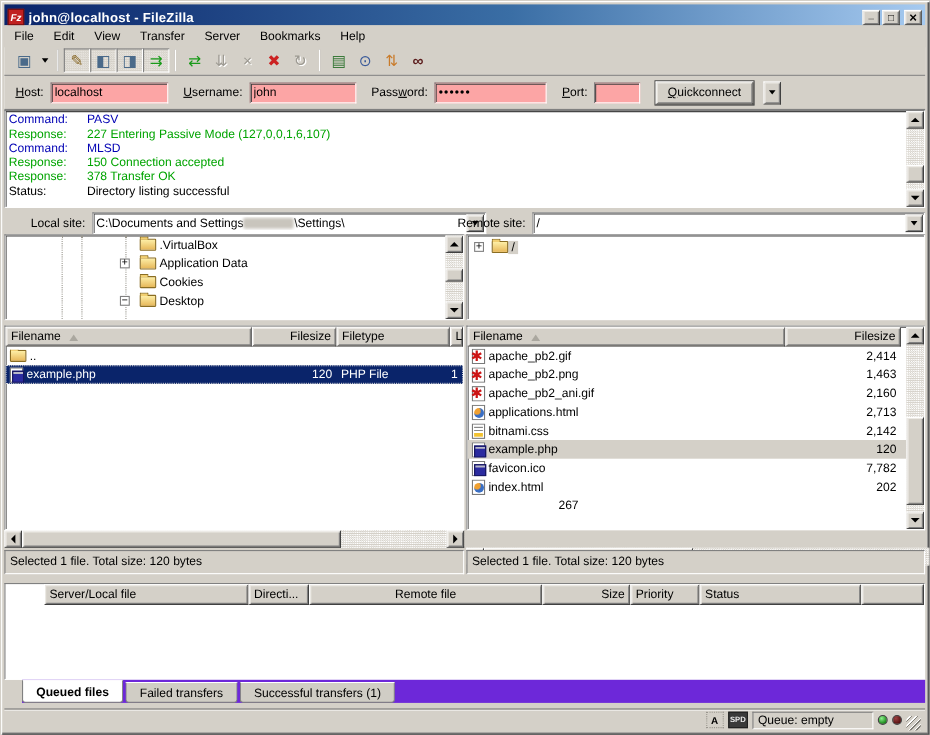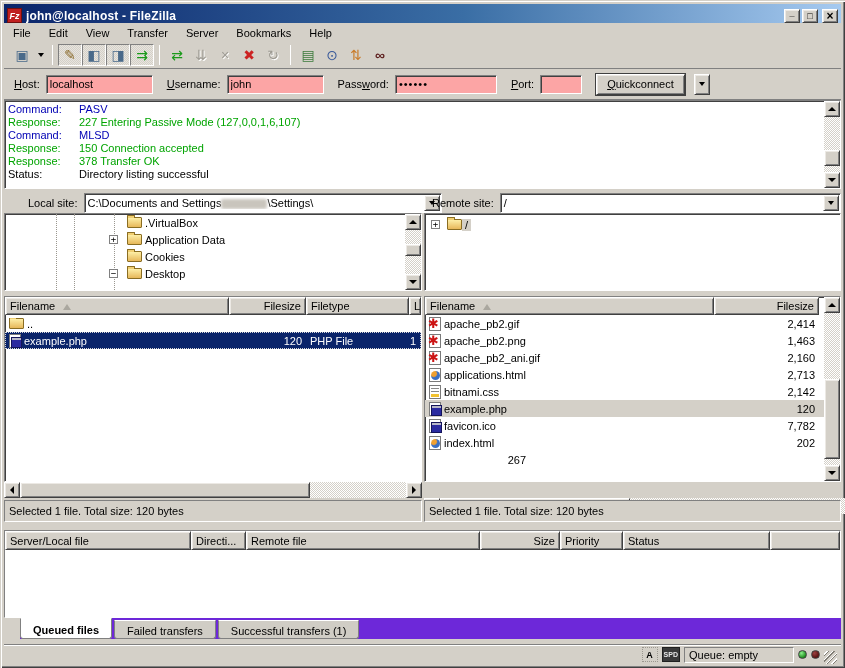--- a/index.html
+++ b/index.html
@@ -239,21 +239,21 @@
   <div class="abs site-row" style="left:8px; width:418px;margin-left:16px;">
     <span class="site-label">Local site:</span>
     <div class="combo">
       <span class="combo-text"><span>C:\Documents and Settings</span><span class="redacted"></span><span>\Settings\</span></span>
       <span class="combo-arrow">
           <span class="tri-down"></span>
         </span>
     </div>
   </div>
 
-  <div class="abs site-row" style="left:428px; right:4px;">
+  <div class="abs site-row" style="left:412px; right:4px;">
     <span class="site-label">Remote site:</span>
     <div class="combo">
       <span class="combo-text">/</span>
       <span class="combo-arrow">
           <span class="tri-down"></span>
         </span>
     </div>
   </div>
 
   <div class="abs treepane sunken" style="left:4px; width:418px;">
@@ -432,27 +432,27 @@
 
   <div class="abs statusline" style="left:4px; width:418px;">
       <span>Selected 1 file. Total size: 120 bytes</span>
     </div>
   <div class="abs statusline" style="left:424px; right:4px;">
       <span>Selected 1 file. Total size: 120 bytes</span>
     </div>
 
   <div class="abs queuepane">
     <div class="qheader">
-      <div class="hcell" style="width:186px;">
+      <div class="hcell" style="width:186px;margin-left:35px;">
           <span>Server/Local file</span>
         </div>
       <div class="hcell" style="width:55px;">
           <span>Directi...</span>
         </div>
-      <div class="hcell" style="width:234px;">
+      <div class="hcell" style="width:212px;justify-content:center;">
           <span>Remote file</span>
         </div>
       <div class="hcell num" style="width:80px;">
           <span>Size</span>
         </div>
       <div class="hcell" style="width:63px;">
           <span>Priority</span>
         </div>
       <div class="hcell" style="width:147px;">
           <span>Status</span>

